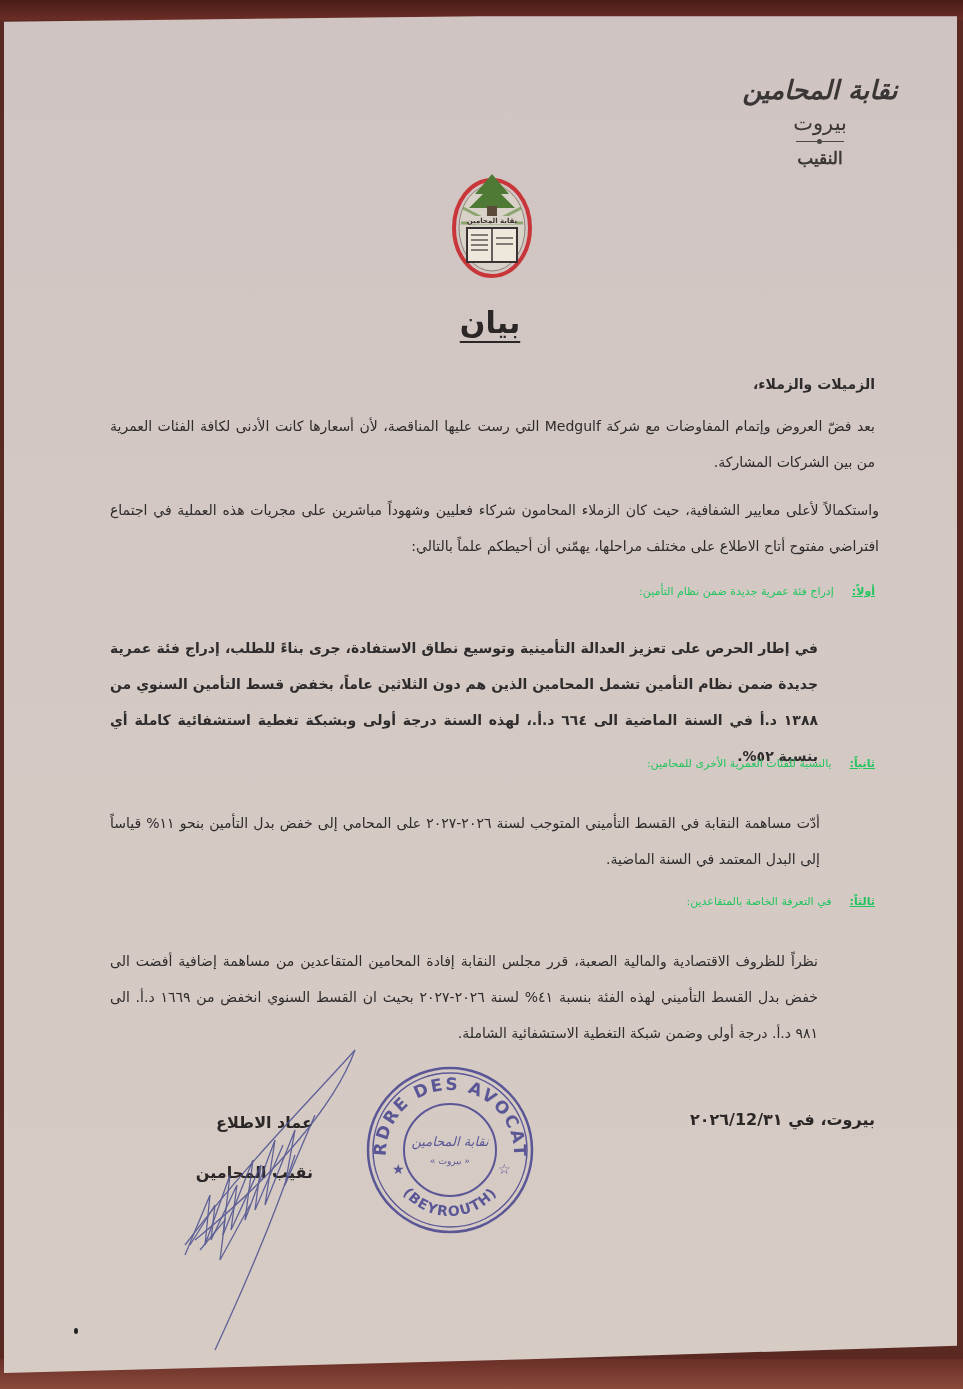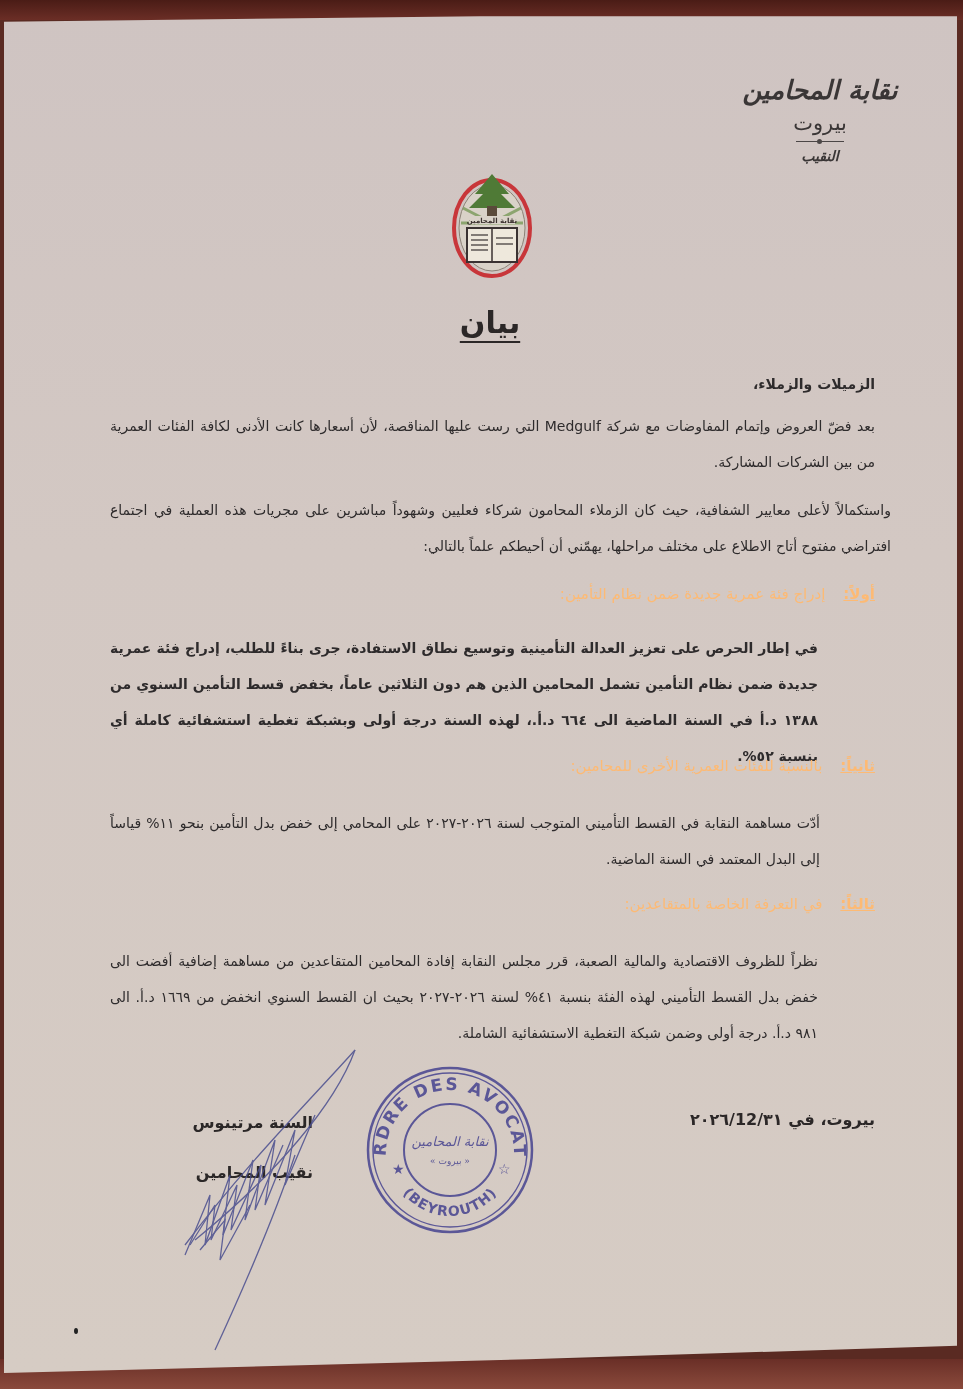--- a/index.html
+++ b/index.html
@@ -25,37 +25,37 @@
   .letterhead {
     position: absolute; right: 58px; top: 75px; width: 170px;
     text-align: center; direction: rtl;
     font-family: "DejaVu Serif", "Liberation Serif", serif;
     color: #3a3636;
   }
   .lh-org { font-size: 26px; font-style: italic; font-weight: bold; letter-spacing: 1px; }
   .lh-city { font-size: 21px; margin-top: 6px; }
   .lh-rule { width: 48px; height: 1px; background: #4b4646; margin: 6px auto; position: relative; }
   .lh-rule::after { content: ""; position: absolute; left: 21px; top: -2px; width: 5px; height: 5px; border-radius: 50%; background: #4b4646; }
-  .lh-title { font-size: 14px; font-style: italic; font-weight: bold; margin-top: 3px; }
+  .lh-title { font-size: 17px; font-weight: bold; margin-top: 3px; }
 
   .emblem {
     position: absolute; left: 449px; top: 168px; width: 86px; height: 112px;
   }
   .doc-title {
     position: absolute; left: 430px; top: 305px; width: 120px; text-align: center;
     font-size: 30px; font-weight: bold; color: #2b2727; direction: rtl;
     text-decoration: underline; text-underline-offset: 8px; text-decoration-thickness: 2px;
   }
   .body-text {
     position: absolute; direction: rtl; text-align: justify;
     font-family: "DejaVu Sans", sans-serif; font-size: 14px; color: #2e2b2c;
     line-height: 36px;
   }
   .b { font-weight: bold; }
-  .heading { position: absolute; direction: rtl; font-size: 15px; color: #fdba74; right: 88px; }
+  .heading { position: absolute; direction: rtl; font-size: 11px; color: #22c55e; right: 88px; }
   .heading .num { font-weight: bold; text-decoration: underline; margin-left: 18px; }
   .signoff { position: absolute; direction: rtl; font-weight: bold; font-size: 16px; color: #2b2727; }
   .stamp { position: absolute; left: 362px; top: 1062px; width: 176px; height: 176px; }
   .signature { position: absolute; left: 165px; top: 1045px; width: 210px; height: 310px; }
   .dot { position: absolute; left: 74px; top: 1328px; width: 4px; height: 6px; background: #222; border-radius: 50%; }
 </style>
 </head>
 <body>
 
 <div class="desk-top"></div>
@@ -96,40 +96,40 @@
     </g>
   </svg>
 </div>
 
 <div class="doc-title">بيان</div>
 
 <div class="body-text b" style="right:88px; top:366px;">الزميلات والزملاء،</div>
 
 <div class="body-text" style="right:88px; left:110px; top:408px;">بعد فضّ العروض وإتمام المفاوضات مع شركة Medgulf التي رست عليها المناقصة، لأن أسعارها كانت الأدنى لكافة الفئات العمرية من بين الشركات المشاركة.</div>
 
-<div class="body-text" style="right:72px; left:110px; top:492px;">واستكمالاً لأعلى معايير الشفافية، حيث كان الزملاء المحامون شركاء فعليين وشهوداً مباشرين على مجريات هذه العملية في اجتماع افتراضي مفتوح أتاح الاطلاع على مختلف مراحلها، يهمّني أن أحيطكم علماً بالتالي:</div>
+<div class="body-text" style="right:84px; left:110px; top:492px;">واستكمالاً لأعلى معايير الشفافية، حيث كان الزملاء المحامون شركاء فعليين وشهوداً مباشرين على مجريات هذه العملية في اجتماع افتراضي مفتوح أتاح الاطلاع على مختلف مراحلها، يهمّني أن أحيطكم علماً بالتالي:</div>
 
 <div class="heading" style="top:585px;">
   <span class="num">أولاً:</span><span>إدراج فئة عمرية جديدة ضمن نظام التأمين:</span>
 </div>
 <div class="body-text" style="right:145px; left:110px; top:630px;font-weight:bold;">في إطار الحرص على تعزيز العدالة التأمينية وتوسيع نطاق الاستفادة، جرى بناءً للطلب، إدراج فئة عمرية جديدة ضمن نظام التأمين تشمل المحامين الذين هم دون الثلاثين عاماً، بخفض قسط التأمين السنوي من ١٣٨٨ د.أ في السنة الماضية الى ٦٦٤ د.أ.، لهذه السنة درجة أولى وبشبكة تغطية استشفائية كاملة أي بنسبة ٥٢%.</div>
 
 <div class="heading" style="top:757px;">
   <span class="num">ثانياً:</span><span>بالنسبة للفئات العمرية الأخرى للمحامين:</span>
 </div>
 <div class="body-text" style="right:143px; left:110px; top:805px;">أدّت مساهمة النقابة في القسط التأميني المتوجب لسنة ٢٠٢٦-٢٠٢٧ على المحامي إلى خفض بدل التأمين بنحو ١١% قياساً إلى البدل المعتمد في السنة الماضية.</div>
 
 <div class="heading" style="top:895px;">
   <span class="num">ثالثاً:</span><span>في التعرفة الخاصة بالمتقاعدين:</span>
 </div>
 <div class="body-text" style="right:145px; left:110px; top:943px;">نظراً للظروف الاقتصادية والمالية الصعبة، قرر مجلس النقابة إفادة المحامين المتقاعدين من مساهمة إضافية أفضت الى خفض بدل القسط التأميني لهذه الفئة بنسبة ٤١% لسنة ٢٠٢٦-٢٠٢٧ بحيث ان القسط السنوي انخفض من ١٦٦٩ د.أ. الى ٩٨١ د.أ. درجة أولى وضمن شبكة التغطية الاستشفائية الشاملة.</div>
 
 <div class="signoff" style="right:88px; top:1110px;">بيروت، في ٢٠٢٦/12/٣١</div>
 
-<div class="signoff" style="right:650px; top:1113px;">السنة مرتينوس</div>
+<div class="signoff" style="right:650px; top:1113px;">عماد الاطلاع</div>
 <div class="signoff" style="right:650px; top:1163px;">نقيب المحامين</div>
 
 <div class="stamp">
   <svg width="176" height="176" viewBox="0 0 176 176">
     <defs>
       <path id="arcTop" d="M 24 92 A 64 64 0 0 1 152 92"></path>
       <path id="arcBot" d="M 40 130 A 60 60 0 0 0 136 130"></path>
     </defs>
     <circle cx="88" cy="88" r="82" fill="none" stroke="#5b5797" stroke-width="2.5"></circle>
     <circle cx="88" cy="88" r="77" fill="none" stroke="#5b5797" stroke-width="1.5"></circle>

